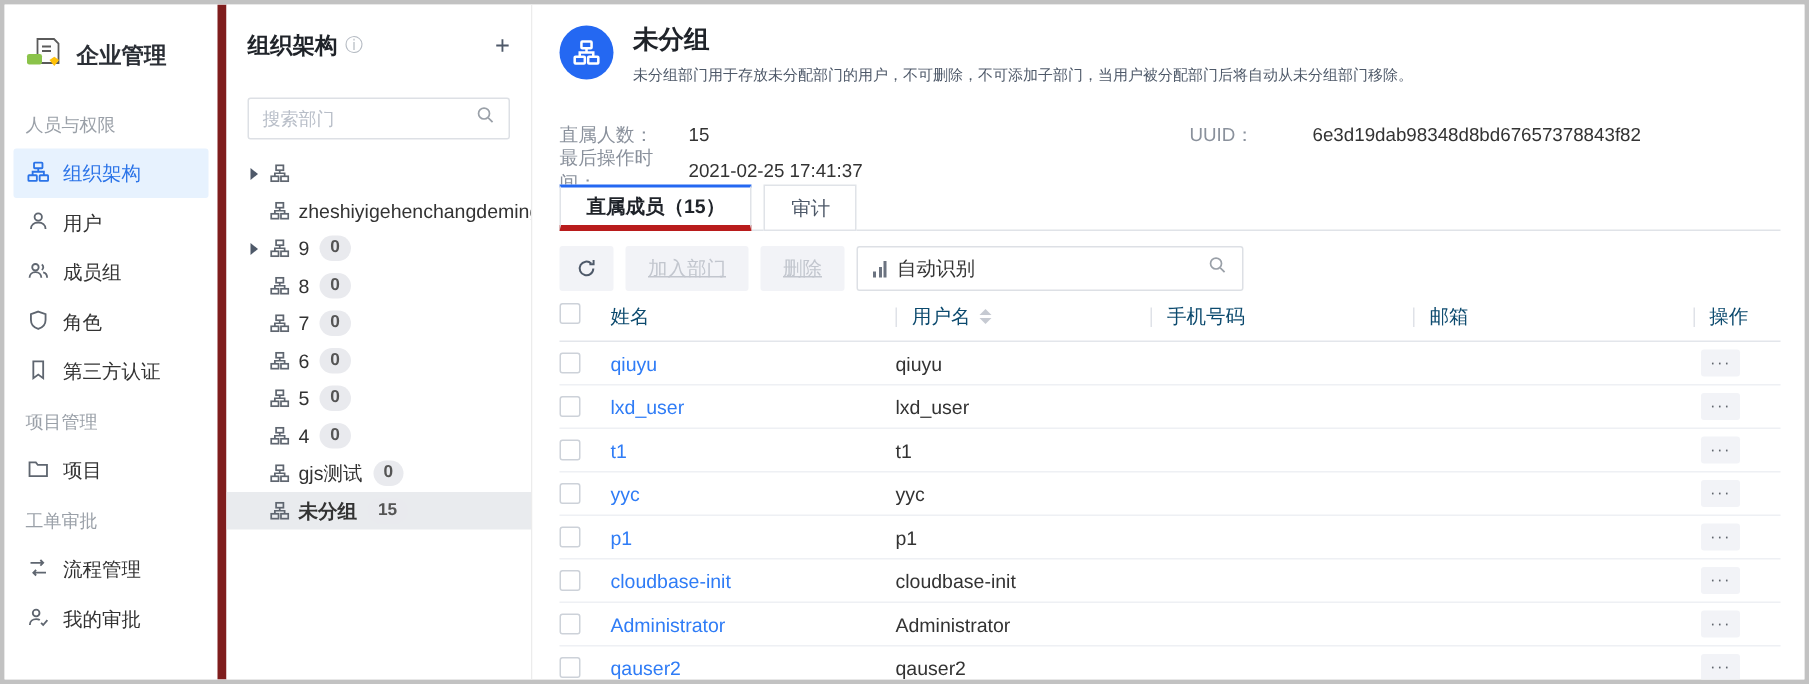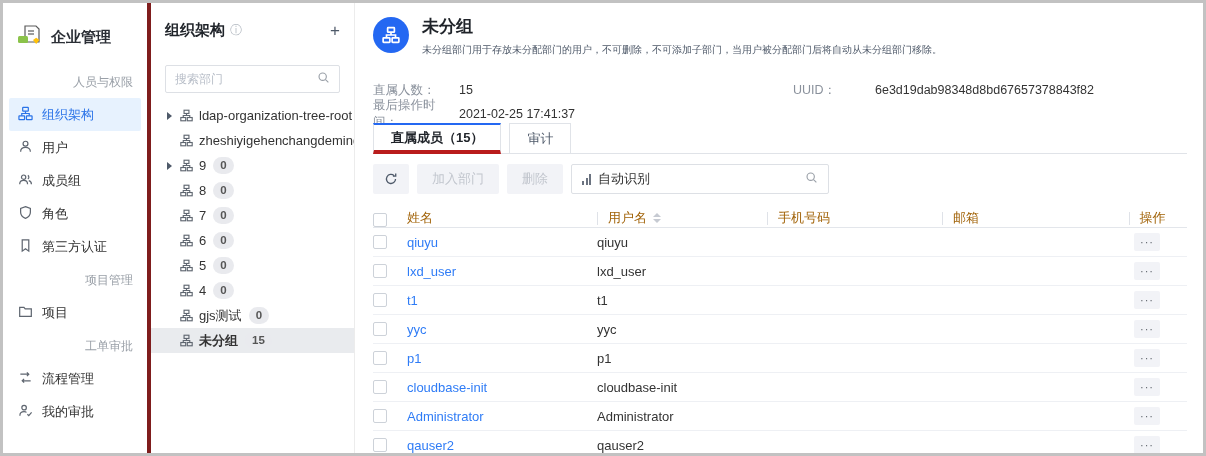--- a/index.html
+++ b/index.html
@@ -4,21 +4,21 @@
 <style>
   * { margin:0; padding:0; box-sizing:border-box; }
   html,body { background:#e9e9e9; }
   body { font-family:"Liberation Sans","DejaVu Sans",sans-serif; color:#333; }
   .frame {
     width:1206px; height:456px; background:#fff;
     border:3px solid #c2c2c2; display:flex; overflow:hidden;
   }
 
   
-  .sidebar { width:148px; flex:none; border-right:4px solid #7f1d1d; padding-top:16px; background:#fff;text-align:right; }
+  .sidebar { width:148px; flex:none; border-right:6px solid #7f1d1d; padding-top:16px; background:#fff; }
   .logo { display:flex; align-items:center; gap:8px; padding:4px 14px 14px; }
   .logo-title { font-size:15px; font-weight:700; color:#2b2f36; }
   .nav-section-label { font-size:12px; color:#9aa0a8; padding:9px 14px 7px; }
   .nav-item { height:33px; display:flex; align-items:center; gap:9px; margin:0 6px; padding:0 9px;
               border-radius:2px; font-size:13px; color:#333; cursor:pointer; }
   .nav-item svg { flex:none; stroke:#5f6670; }
   .nav-item.active { background:#e7f2fe; color:#2a73e8; font-weight:400; }
   .nav-item.active svg { stroke:#2a73e8; }
 
   
@@ -60,32 +60,32 @@
   .info-label.uuid { width:82px; }
   .info-value { color:#333; }
 
   .tabs { display:flex; gap:8px; border-bottom:1px solid #e0e3e8; margin-top:10px; }
   .tab { height:31px; padding:0 17px; display:flex; align-items:center; font-size:13px; color:#4e5969;
          background:#fff; border:1px solid #e0e3e8; margin-bottom:-1px; cursor:pointer; }
   .tab.active { border-top:2px solid #2468f2; border-bottom:4px solid #b91c1c; color:#1f2329; font-weight:700; }
 
   .toolbar { margin-top:10px; display:flex; align-items:center; gap:8px; }
   .tb-btn { height:30px; border:none; border-radius:2px; background:#f2f3f7; font-size:13px;
-            font-family:inherit; cursor:pointer; }
+            font-family:inherit; cursor:pointer;text-decoration:underline; }
   .tb-btn.refresh { width:36px; color:#4e5969; display:flex; align-items:center; justify-content:center; }
   .tb-btn.disabled { color:#c2c6ce; padding:0 15px; cursor:default; }
   .member-search { width:258px; height:30px; border:1px solid #dde0e5; border-radius:2px; background:#fff;
                    display:flex; align-items:center; padding:0 10px; gap:7px; cursor:text; }
   .bars-icon { display:inline-flex; align-items:flex-end; gap:1.5px; height:11px; }
   .bars-icon i { display:block; width:2px; background:#6b7380; }
   .bars-icon i:nth-child(1){height:4px;} .bars-icon i:nth-child(2){height:7px;} .bars-icon i:nth-child(3){height:11px;}
   .member-search .q-text { flex:1; font-size:13px; color:#333; }
 
   .table { margin-top:8px; }
-  .thead { display:flex; align-items:flex-end; height:26px; font-size:13px; color:#a16207;
+  .thead { display:flex; align-items:flex-start; height:26px; font-size:13px; color:#0c4a6e;
            border-bottom:1px solid #e3e6eb; }
   .trow  { display:flex; align-items:center; height:29px; font-size:13px; border-bottom:1px solid #eef0f4; }
   .col-check { width:34px; flex:none; display:flex; align-items:center; }
   .col-name  { width:190px; flex:none; }
   .col-user  { width:170px; flex:none; display:flex; align-items:center; }
   .col-phone { width:175px; flex:none; display:flex; align-items:center; }
   .col-email { width:165px; flex:none; display:flex; align-items:center; }
   .col-action{ flex:1; display:flex; align-items:center; justify-content:center; }
   .hsep::before { content:""; width:1px; height:13px; background:#dfe2e8; margin-right:10px; flex:none; }
   .checkbox { width:14px; height:14px; border:1px solid #cdd2d9; border-radius:2px; background:#fff; cursor:pointer; }
@@ -223,21 +223,20 @@
       <div class="tree-item">
         <span class="expander">
             <span class="tri"></span>
           </span>
         <svg width="13" height="13" viewBox="0 0 16 16" fill="none" stroke-width="1.4">
             <rect x="5" y="1.5" width="6" height="4"></rect>
             <rect x="1" y="10.5" width="6" height="4"></rect>
             <rect x="9" y="10.5" width="6" height="4"></rect>
             <path d="M8 5.5V8M4 10.5V8h8v2.5"></path>
           </svg>
-        <span class="tree-label">ldap-organization-tree-root</span>
 
       </div>
 
       <div class="tree-item">
         <span class="expander"></span>
         <svg width="13" height="13" viewBox="0 0 16 16" fill="none" stroke-width="1.4">
             <rect x="5" y="1.5" width="6" height="4"></rect>
             <rect x="1" y="10.5" width="6" height="4"></rect>
             <rect x="9" y="10.5" width="6" height="4"></rect>
             <path d="M8 5.5V8M4 10.5V8h8v2.5"></path>

